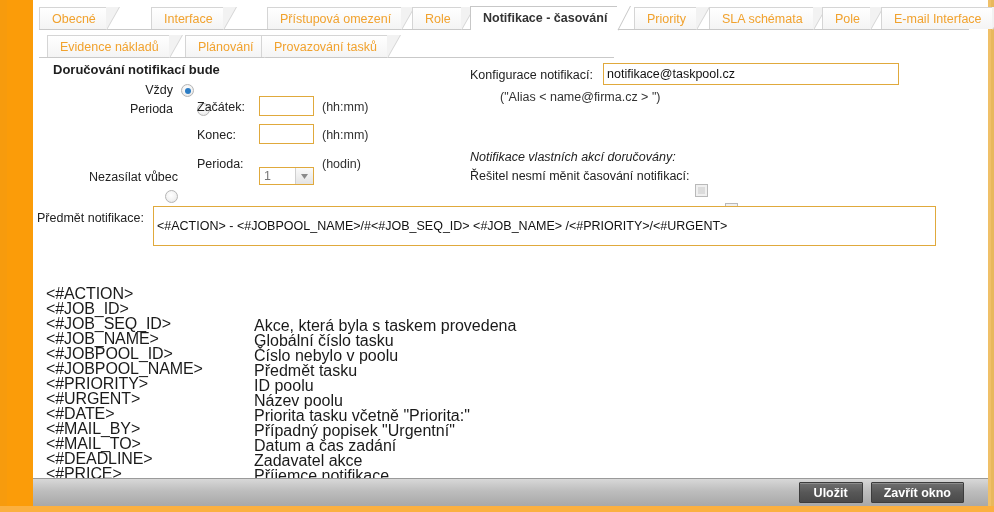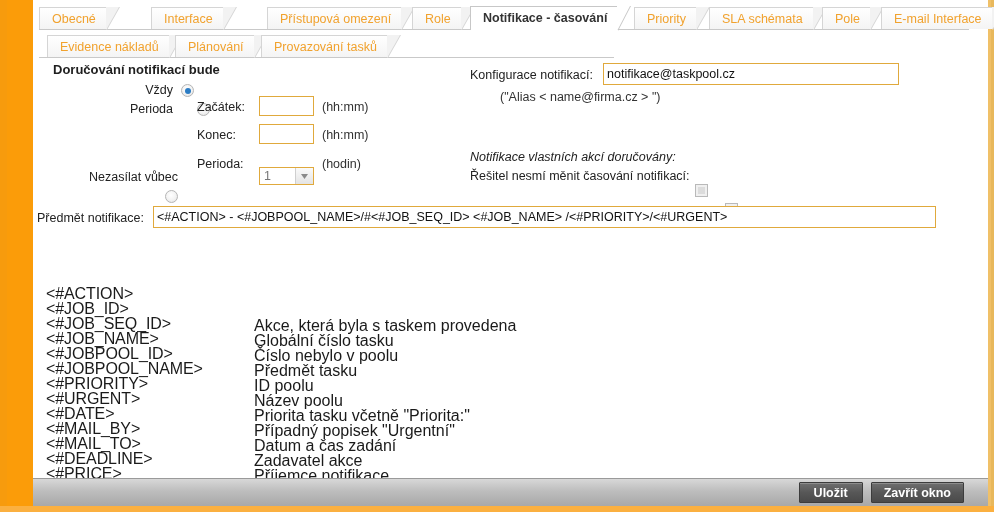--- a/index.html
+++ b/index.html
@@ -336,21 +336,21 @@
       <div class="tab active" style="left:437px;"><span>Notifikace - časování</span></div>
       <div class="tab" style="left:601px;"><span>Priority</span></div>
       <div class="tab" style="left:676px;"><span>SLA schémata</span></div>
       <div class="tab" style="left:789px;"><span>Pole</span></div>
       <div class="tab" style="left:848px;"><span>E-mail Interface</span></div>
     </div>
 
     <div class="tabstrip row2">
       <div class="rule"></div>
       <div class="tab" style="left:14px;"><span>Evidence nákladů</span></div>
-      <div class="tab" style="left:142px;"><span>Plánování</span></div>
+      <div class="tab" style="left:152px;"><span>Plánování</span></div>
       <div class="tab" style="left:228px;"><span>Provazování tasků</span></div>
     </div>
 
     <div class="form-area">
 
       
       <div class="abs section-title" style="left:12px; top:4px;margin-left:8px;">Doručování notifikací bude</div>
 
       <div class="abs lbl lbl-r" style="left:40px; top:25px; width:100px;">Vždy</div>
       <span class="abs radio checked" style="left:148px; top:25px;"></span>
@@ -389,21 +389,21 @@
       <div class="abs lbl" style="left:467px; top:32px; color:#333;">("Alias  &lt; name@firma.cz &gt; ")</div>
 
       <div class="abs lbl" style="left:437px; top:92px;font-style:italic;">Notifikace vlastních akcí doručovány:</div>
       <span class="abs checkbox" style="left:662px; top:92px;"></span>
 
       <div class="abs lbl" style="left:437px; top:111px;">Řešitel nesmí měnit časování notifikací:</div>
       <span class="abs checkbox" style="left:676px; top:111px;"></span>
 
       
       <div class="abs lbl" style="left:4px; top:153px;">Předmět notifikace:</div>
-      <input class="abs txt" style="left: 120px; top: 148px; width: 783px; height: 22px;" value="&lt;#ACTION&gt; - &lt;#JOBPOOL_NAME&gt;/#&lt;#JOB_SEQ_ID&gt; &lt;#JOB_NAME&gt; /&lt;#PRIORITY&gt;/&lt;#URGENT&gt;">
+      <input class="abs txt" style="left: 120px; top: 148px; width: 783px; height: 40px;" value="&lt;#ACTION&gt; - &lt;#JOBPOOL_NAME&gt;/#&lt;#JOB_SEQ_ID&gt; &lt;#JOB_NAME&gt; /&lt;#PRIORITY&gt;/&lt;#URGENT&gt;">
 
       
       <div class="varlist">
         <div class="varrow">
           <span class="varcode">&lt;#ACTION&gt;</span>
           <span class="vardesc">Akce, která byla s taskem provedena</span>
         </div>
         <div class="varrow">
           <span class="varcode">&lt;#JOB_ID&gt;</span>
           <span class="vardesc">Globální číslo tasku</span>

